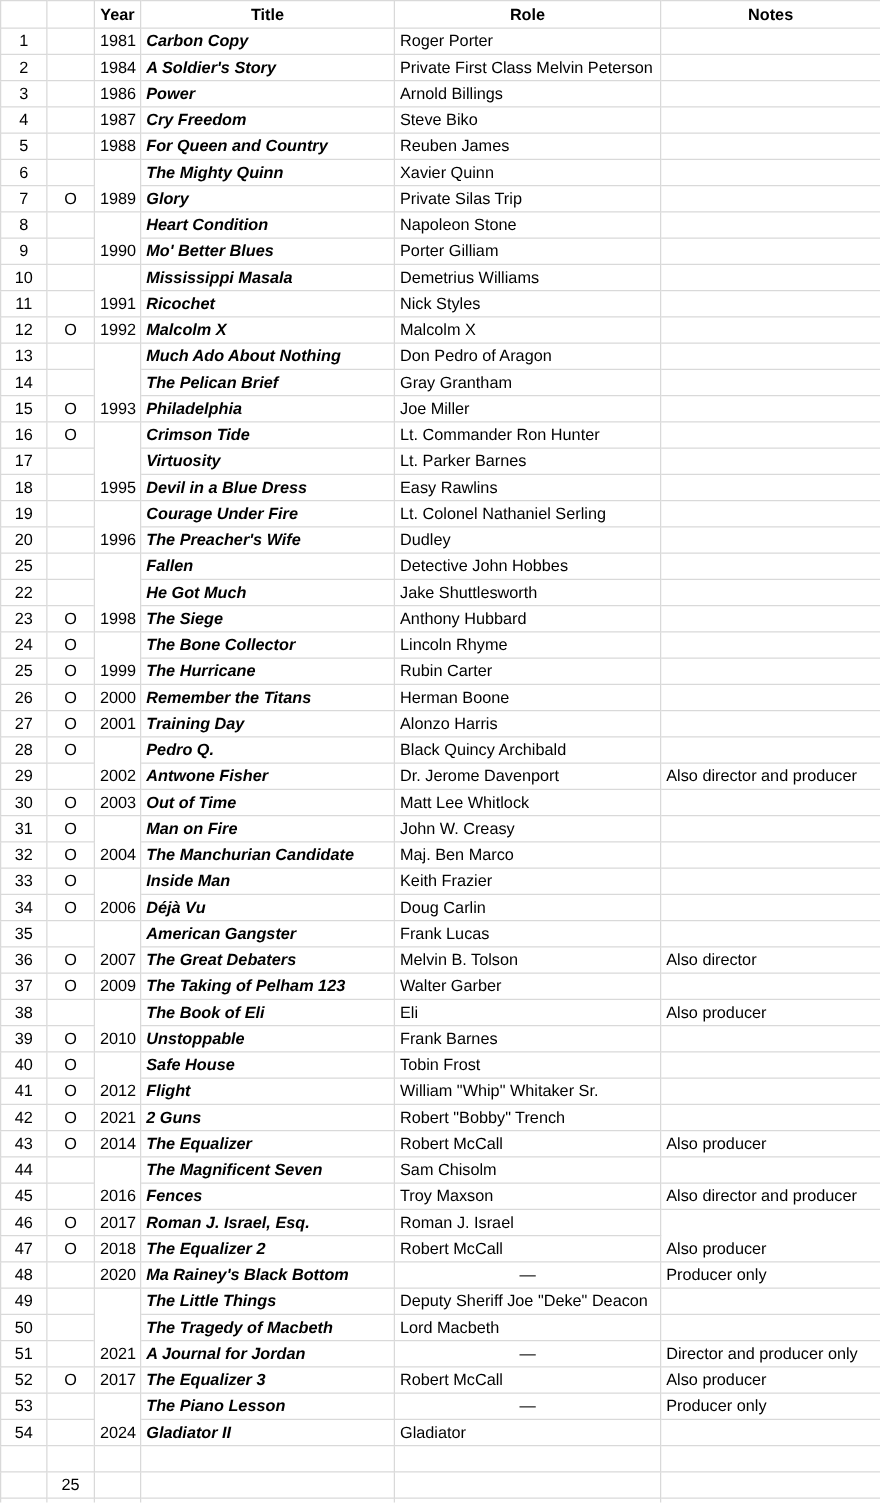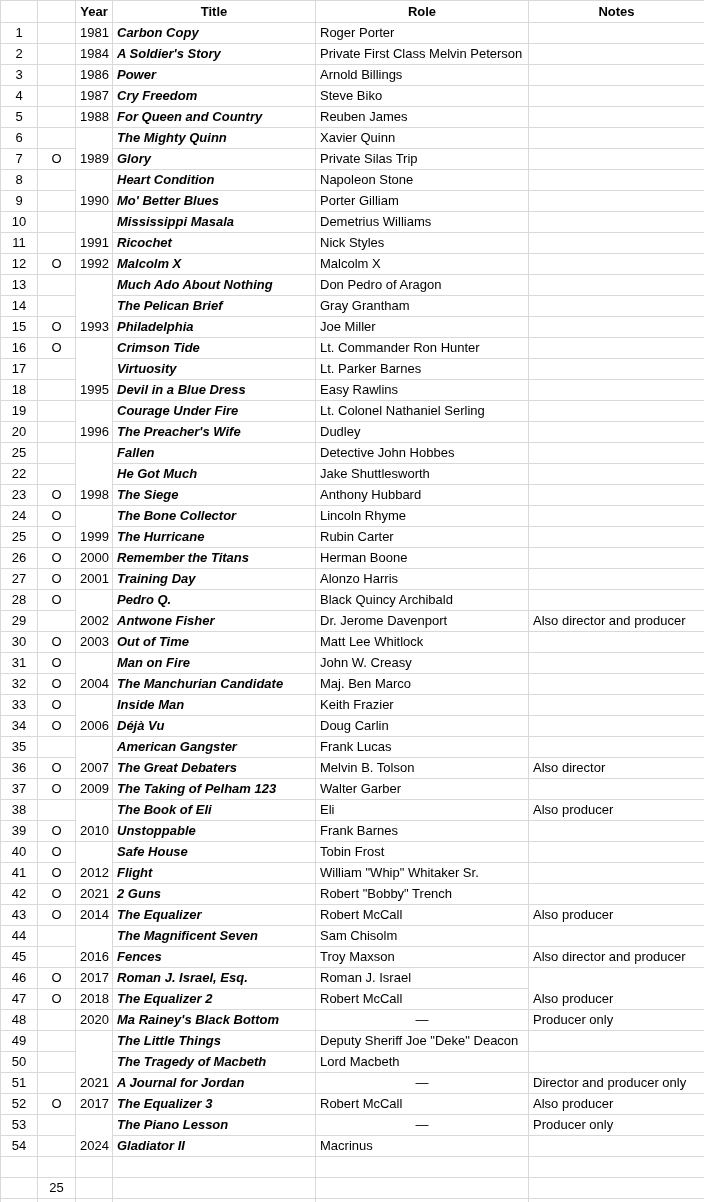--- a/index.html
+++ b/index.html
@@ -452,21 +452,21 @@
         <td class="col-o"></td>
         <td class="col-year" rowspan="2">2024</td>
         <td class="col-title">The Piano Lesson</td>
         <td class="col-role dash">—</td>
         <td class="col-notes">Producer only</td>
       </tr>
       <tr>
         <td class="col-n">54</td>
         <td class="col-o"></td>
         <td class="col-title">Gladiator II</td>
-        <td class="col-role">Macrinus</td>
+        <td class="col-role">Gladiator</td>
         <td class="col-notes"></td>
       </tr>
       <tr>
         <td class="col-n"></td>
         <td class="col-o"></td>
         <td class="col-year"></td>
         <td class="col-title"></td>
         <td class="col-role"></td>
         <td class="col-notes"></td>
       </tr>

